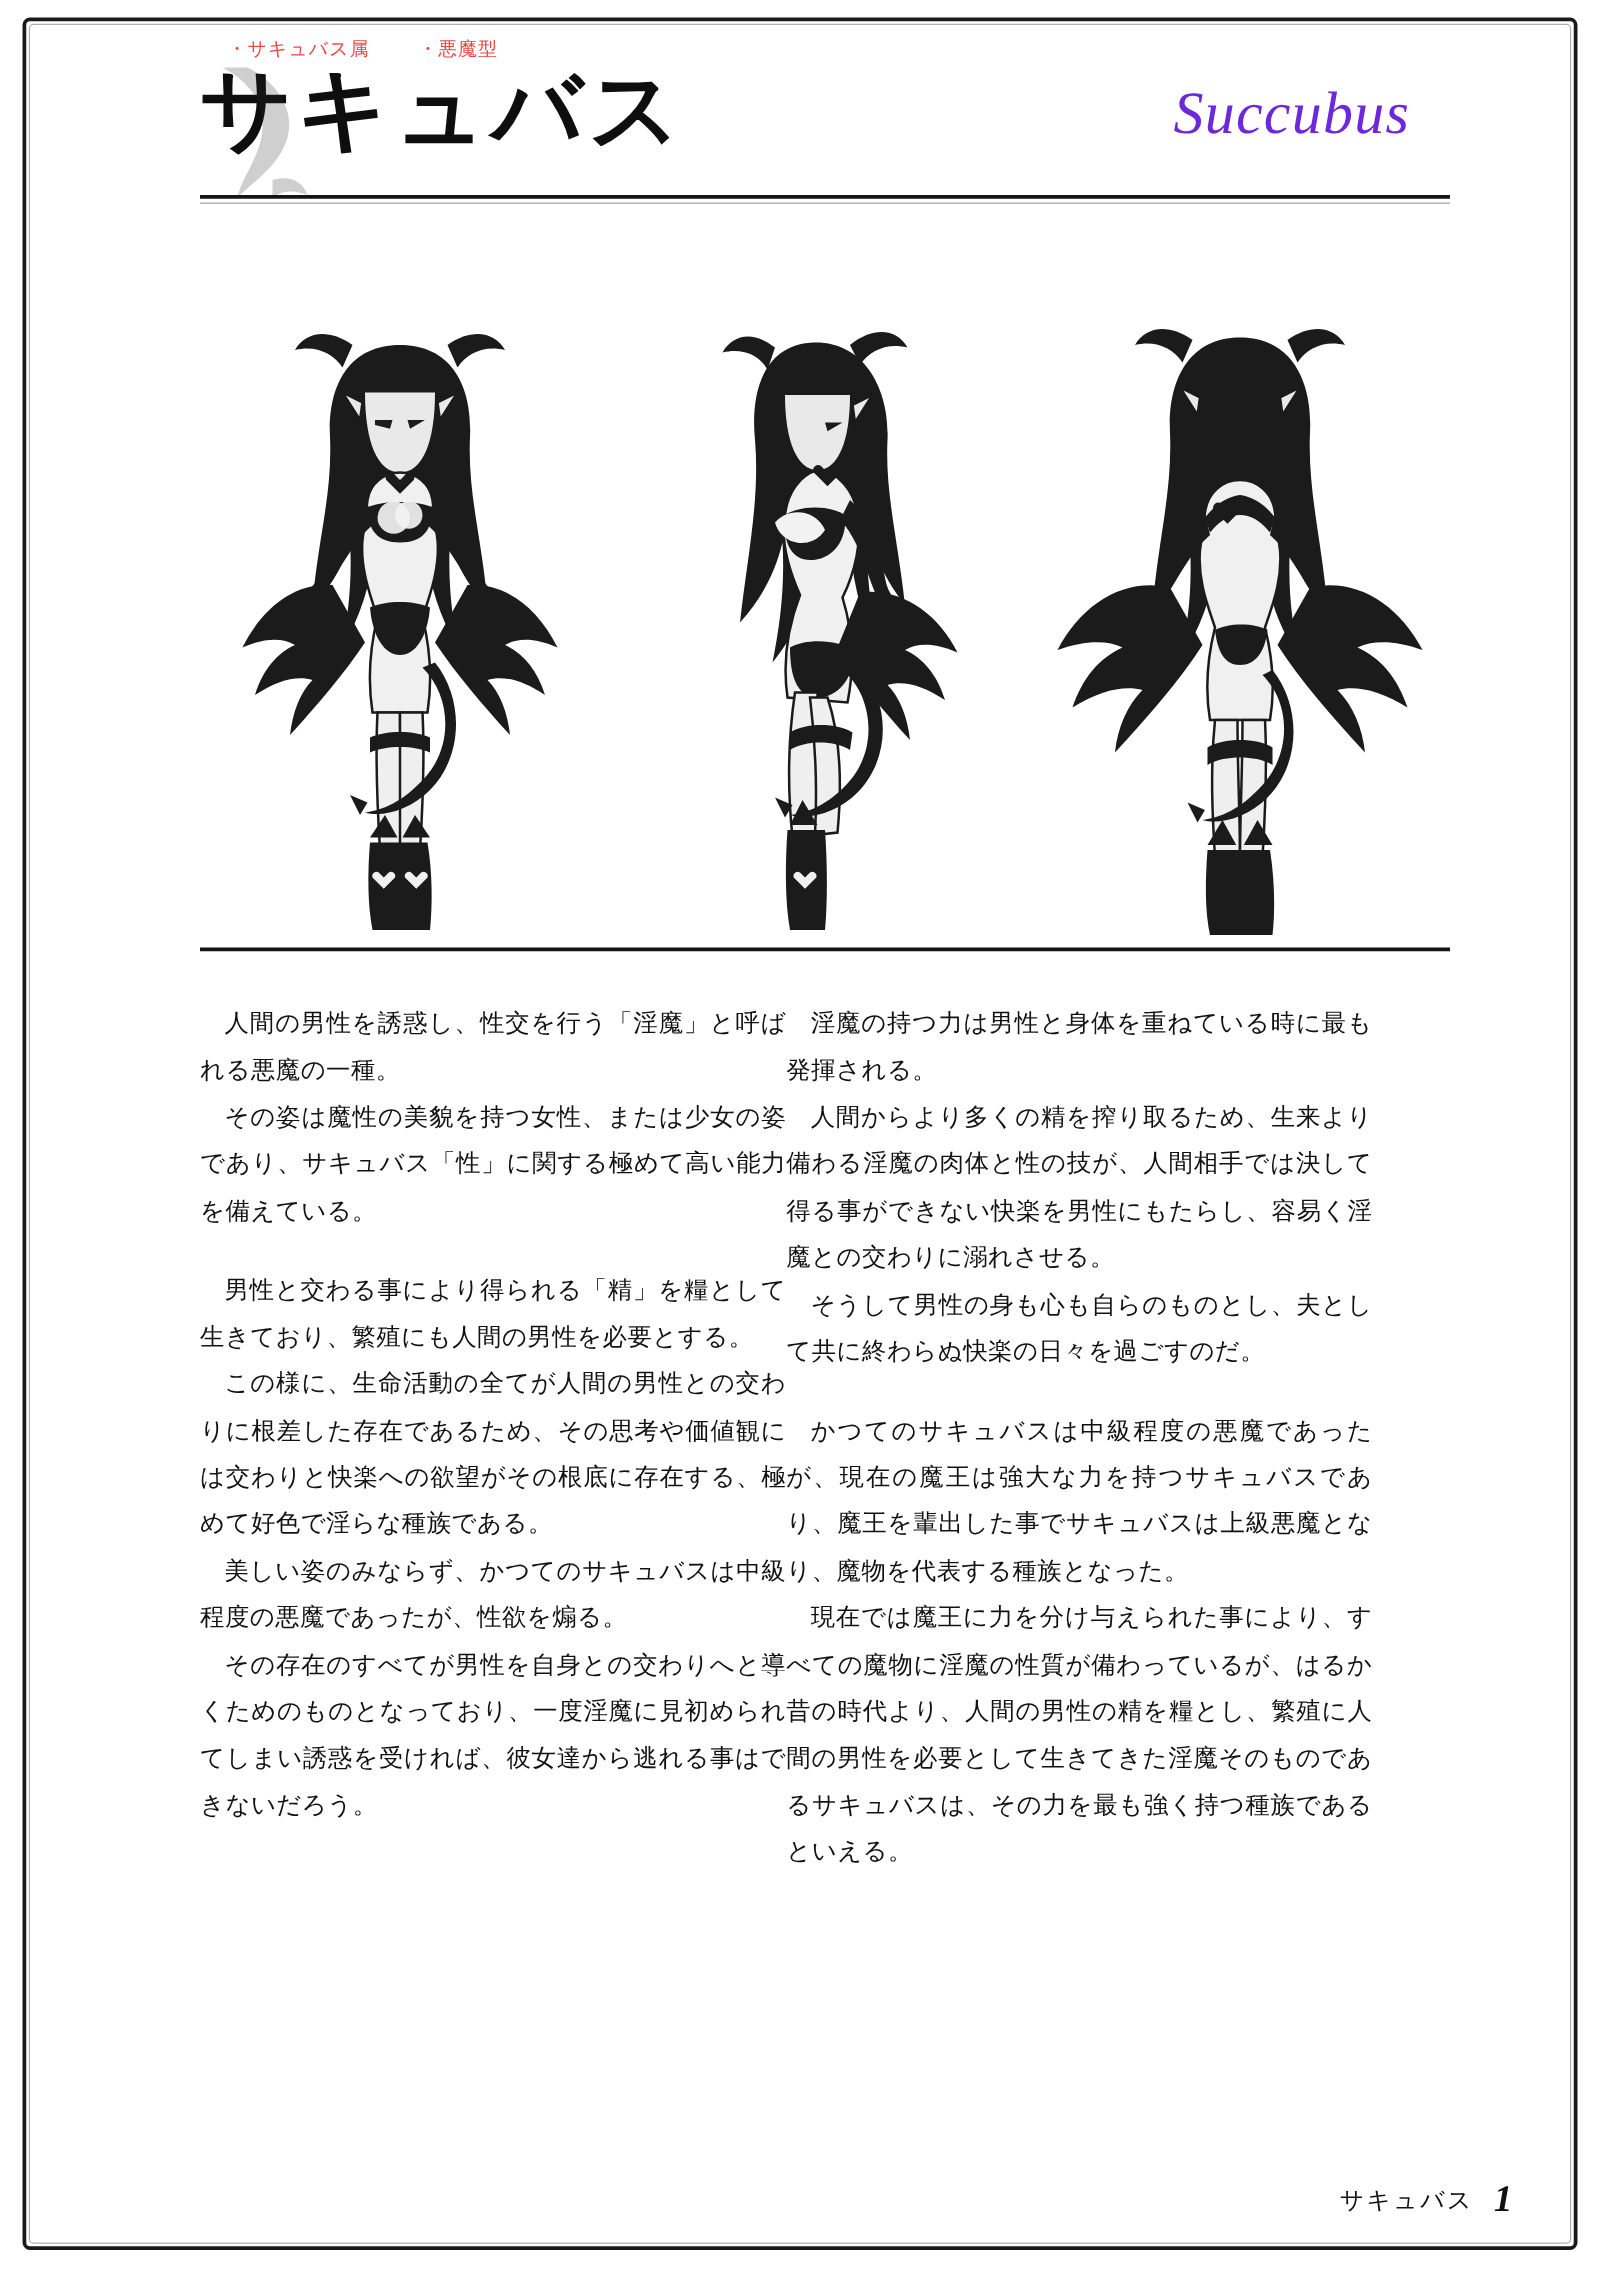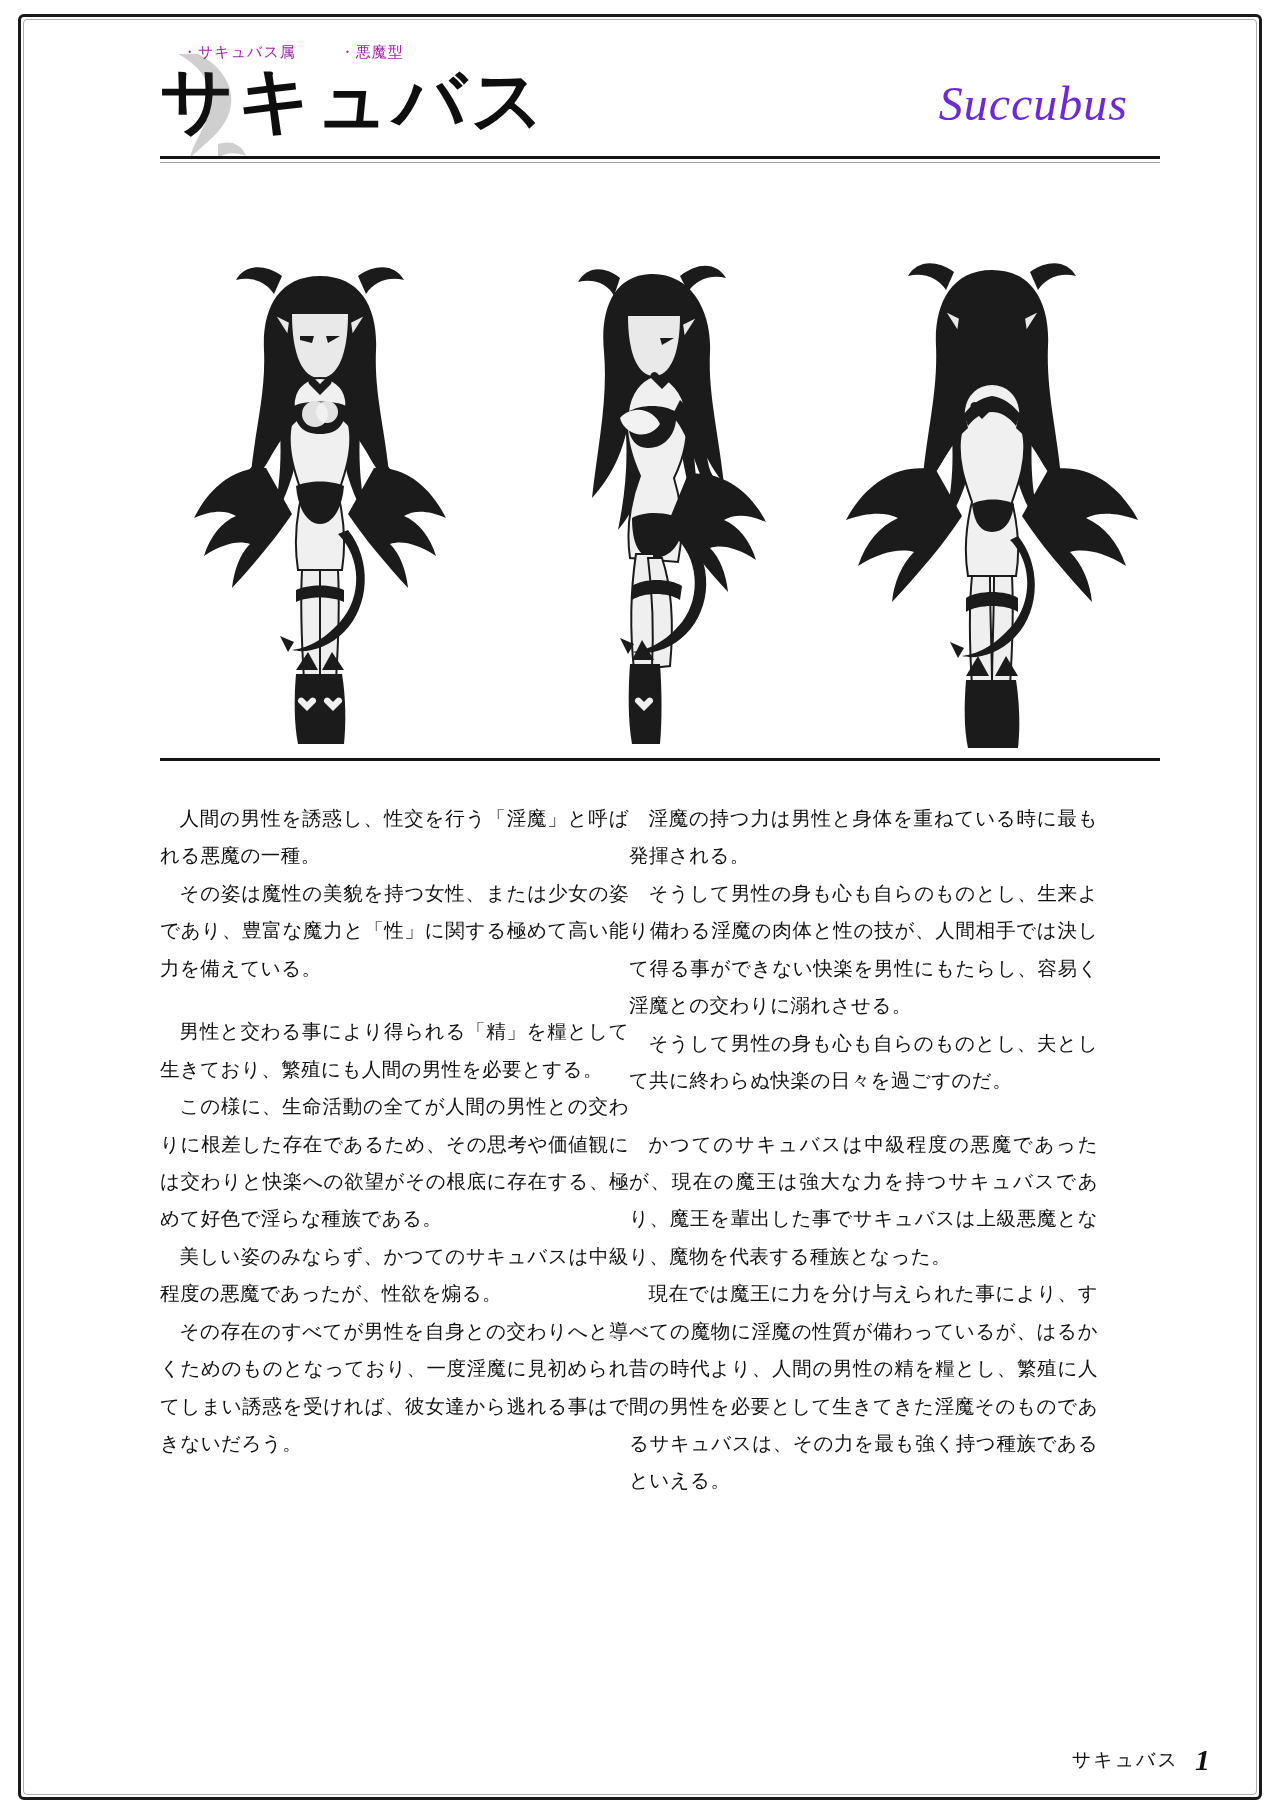--- a/index.html
+++ b/index.html
@@ -38,27 +38,26 @@
 
   
   .header {
     position: absolute;
     left: 160px;
     top: 30px;
     width: 1000px;
     height: 140px;
   }
   .kicker {
-    font-family: Liberation Mono, monospace;
+    font-family: Liberation Serif, serif;
     font-size: 15px;
     letter-spacing: 1px;
-    color: #a21caf;
+    color: #ef4444;
     margin-left: 22px;
     white-space: nowrap;
-    margin-top: 13px;
   }
   .kicker span { margin-right: 34px; }
 
   .title-row {
     display: flex;
     align-items: flex-end;
     justify-content: space-between;
     margin-top: 2px;
   }
   .title-jp {
@@ -327,29 +326,29 @@
       <path d="M178 322 C202 346,200 386,178 410 C160 430,144 436,130 438 C144 442,166 436,182 420 C208 394,210 348,186 318 Z" fill="#1b1b1b"></path>
       <path d="M132 430 l-14 -6 l8 16 Z" fill="#1b1b1b"></path>
     </svg>
   </div>
 </div>
 <div class="art-rule"></div>
 
 <div class="columns">
   <div class="col">
     <p>人間の男性を誘惑し、性交を行う「淫魔」と呼ばれる悪魔の一種。</p>
-    <p>その姿は魔性の美貌を持つ女性、または少女の姿であり、豊富な魔力と「性」に関する極めて高い能力を備えている。</p>
+    <p>その姿は魔性の美貌を持つ女性、または少女の姿であり、サキュバス「性」に関する極めて高い能力を備えている。</p>
     <p class="gap">男性と交わる事により得られる「精」を糧として生きており、繁殖にも人間の男性を必要とする。</p>
     <p>この様に、生命活動の全てが人間の男性との交わりに根差した存在であるため、その思考や価値観には交わりと快楽への欲望がその根底に存在する、極めて好色で淫らな種族である。</p>
     <p>美しい姿のみならず、かつてのサキュバスは中級程度の悪魔であったが、性欲を煽る。</p>
     <p>その存在のすべてが男性を自身との交わりへと導くためのものとなっており、一度淫魔に見初められてしまい誘惑を受ければ、彼女達から逃れる事はできないだろう。</p>
   </div>
   <div class="col">
     <p>淫魔の持つ力は男性と身体を重ねている時に最も発揮される。</p>
-    <p>そうして男性の身も心も自らのものとし、生来より備わる淫魔の肉体と性の技が、人間相手では決して得る事ができない快楽を男性にもたらし、容易く淫魔との交わりに溺れさせる。</p>
+    <p>人間からより多くの精を搾り取るため、生来より備わる淫魔の肉体と性の技が、人間相手では決して得る事ができない快楽を男性にもたらし、容易く淫魔との交わりに溺れさせる。</p>
     <p>そうして男性の身も心も自らのものとし、夫として共に終わらぬ快楽の日々を過ごすのだ。</p>
     <p class="gap">かつてのサキュバスは中級程度の悪魔であったが、現在の魔王は強大な力を持つサキュバスであり、魔王を輩出した事でサキュバスは上級悪魔となり、魔物を代表する種族となった。</p>
     <p>現在では魔王に力を分け与えられた事により、すべての魔物に淫魔の性質が備わっているが、はるか昔の時代より、人間の男性の精を糧とし、繁殖に人間の男性を必要として生きてきた淫魔そのものであるサキュバスは、その力を最も強く持つ種族であるといえる。</p>
   </div>
 </div>
 
 <div class="footer">
   <div class="footer-label">サキュバス</div>
   <div class="footer-page">1</div>
 </div>

